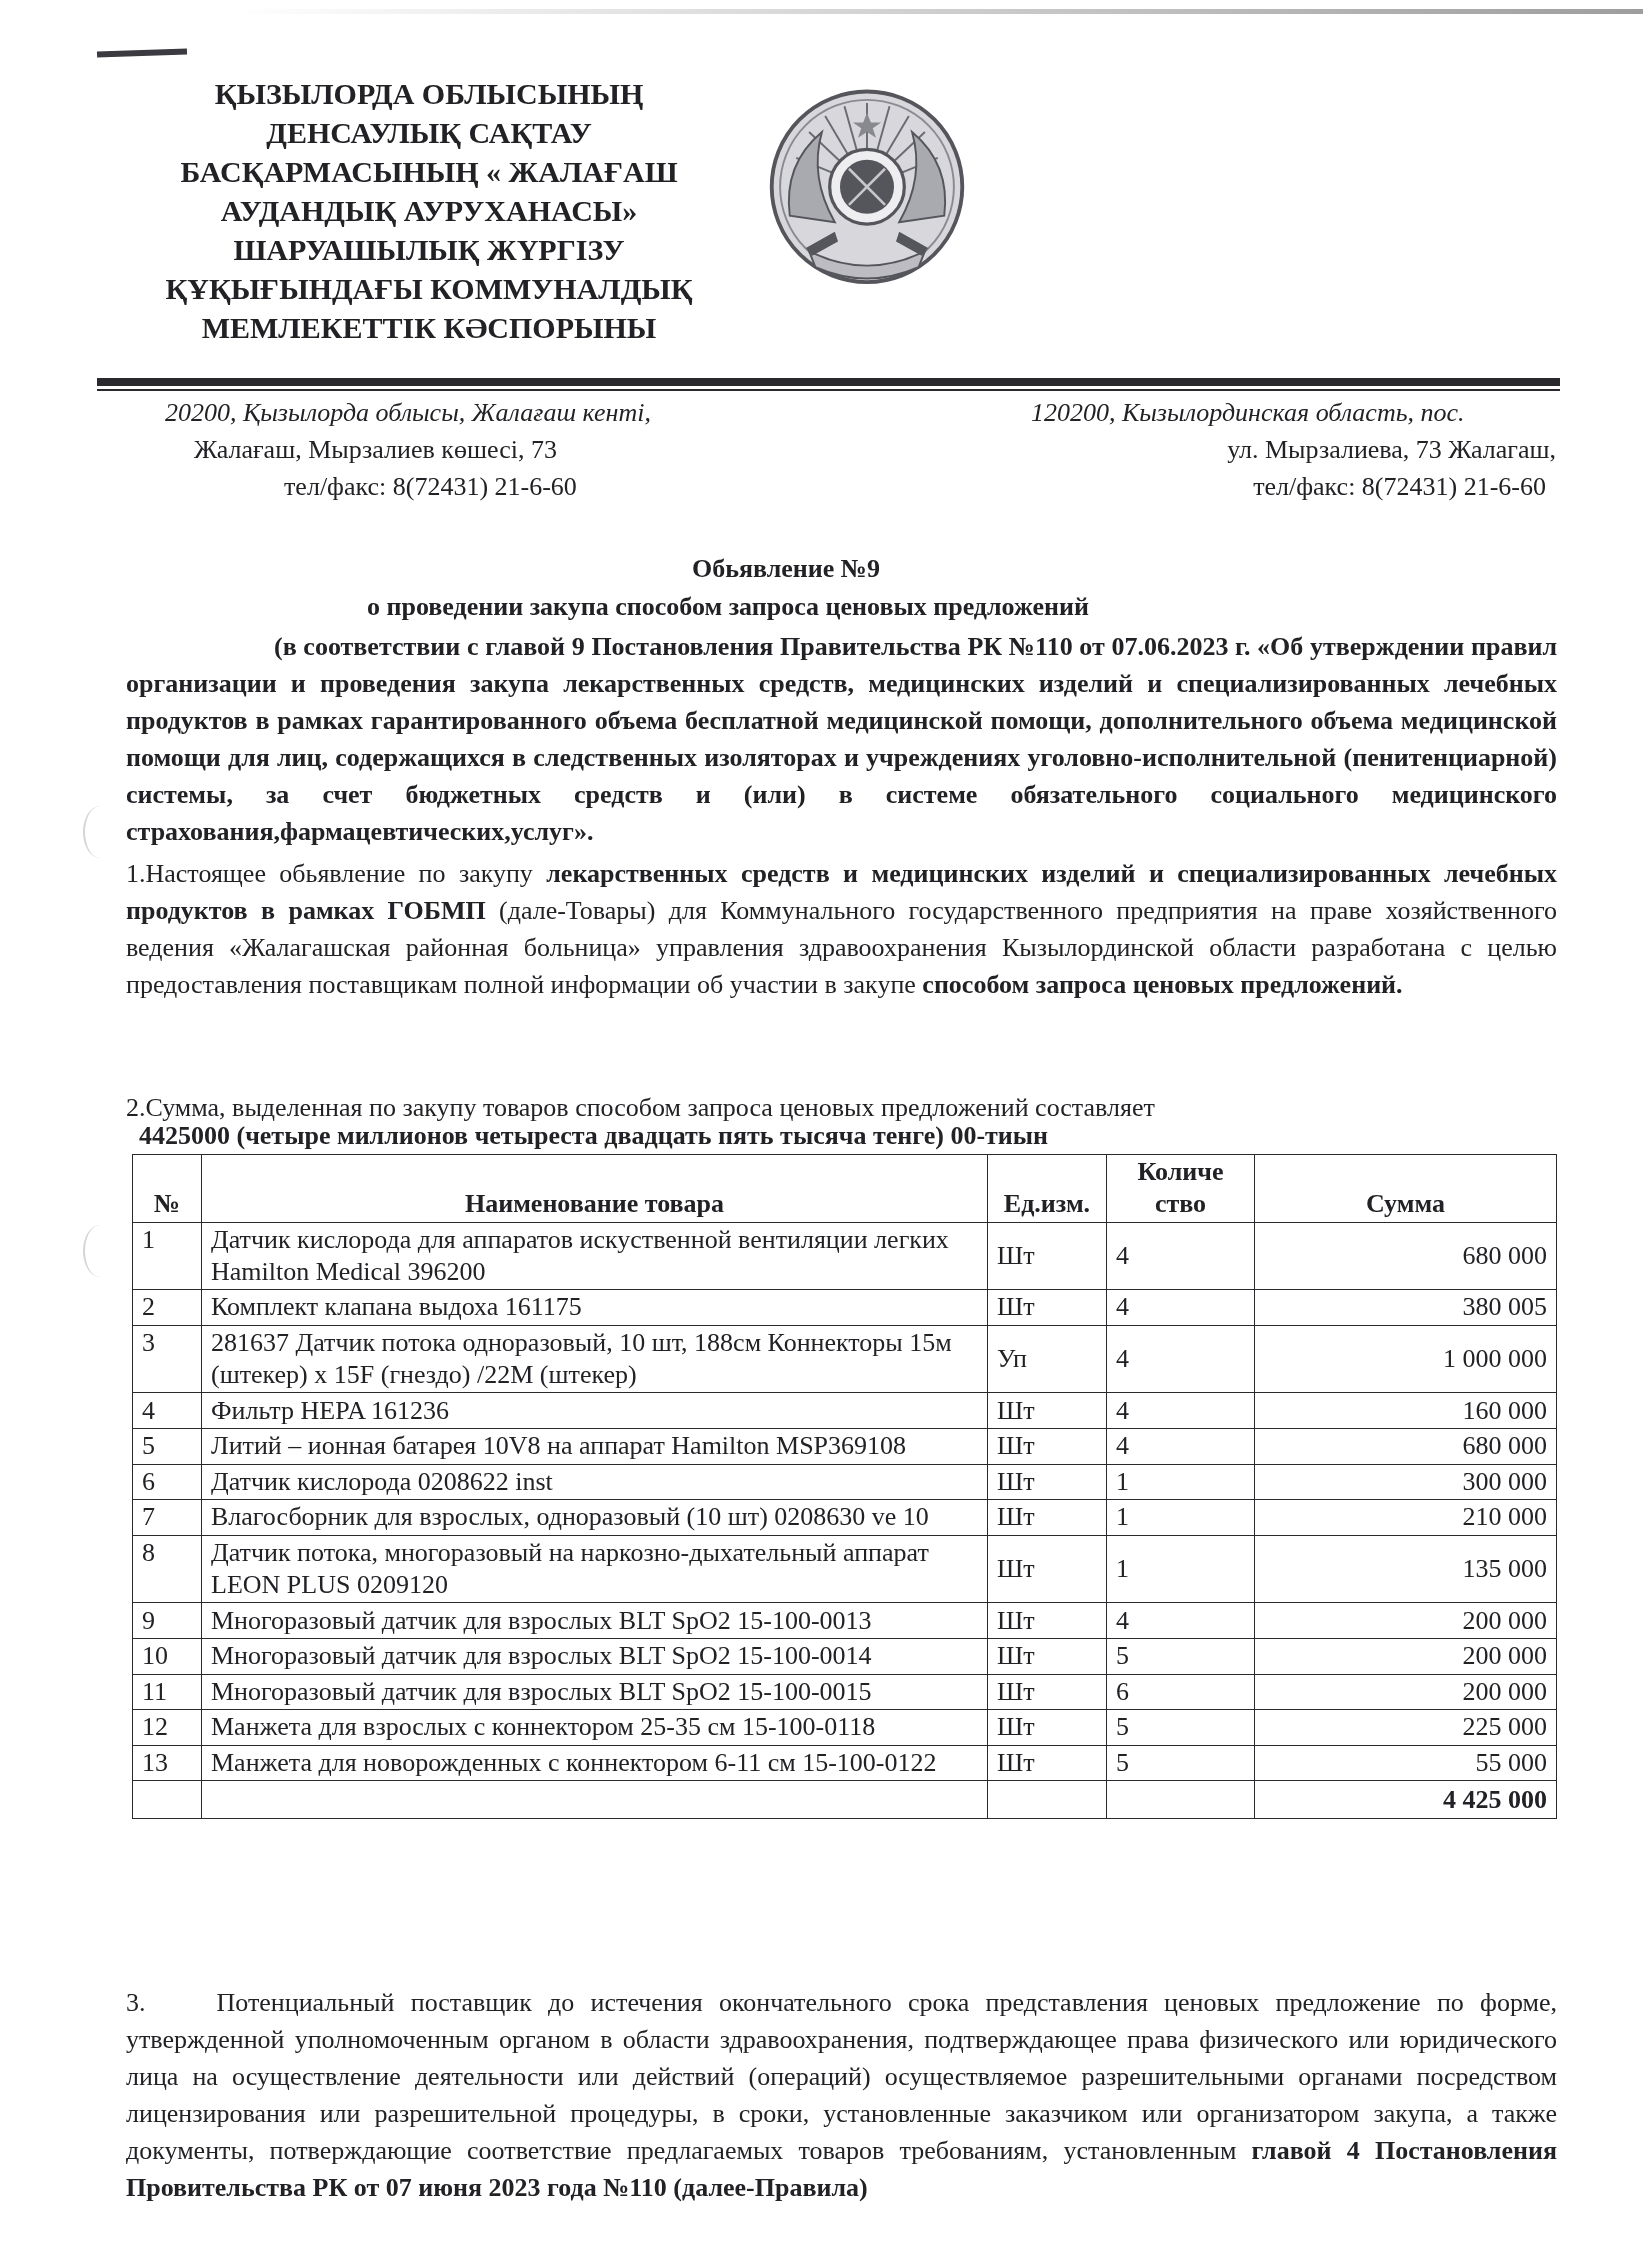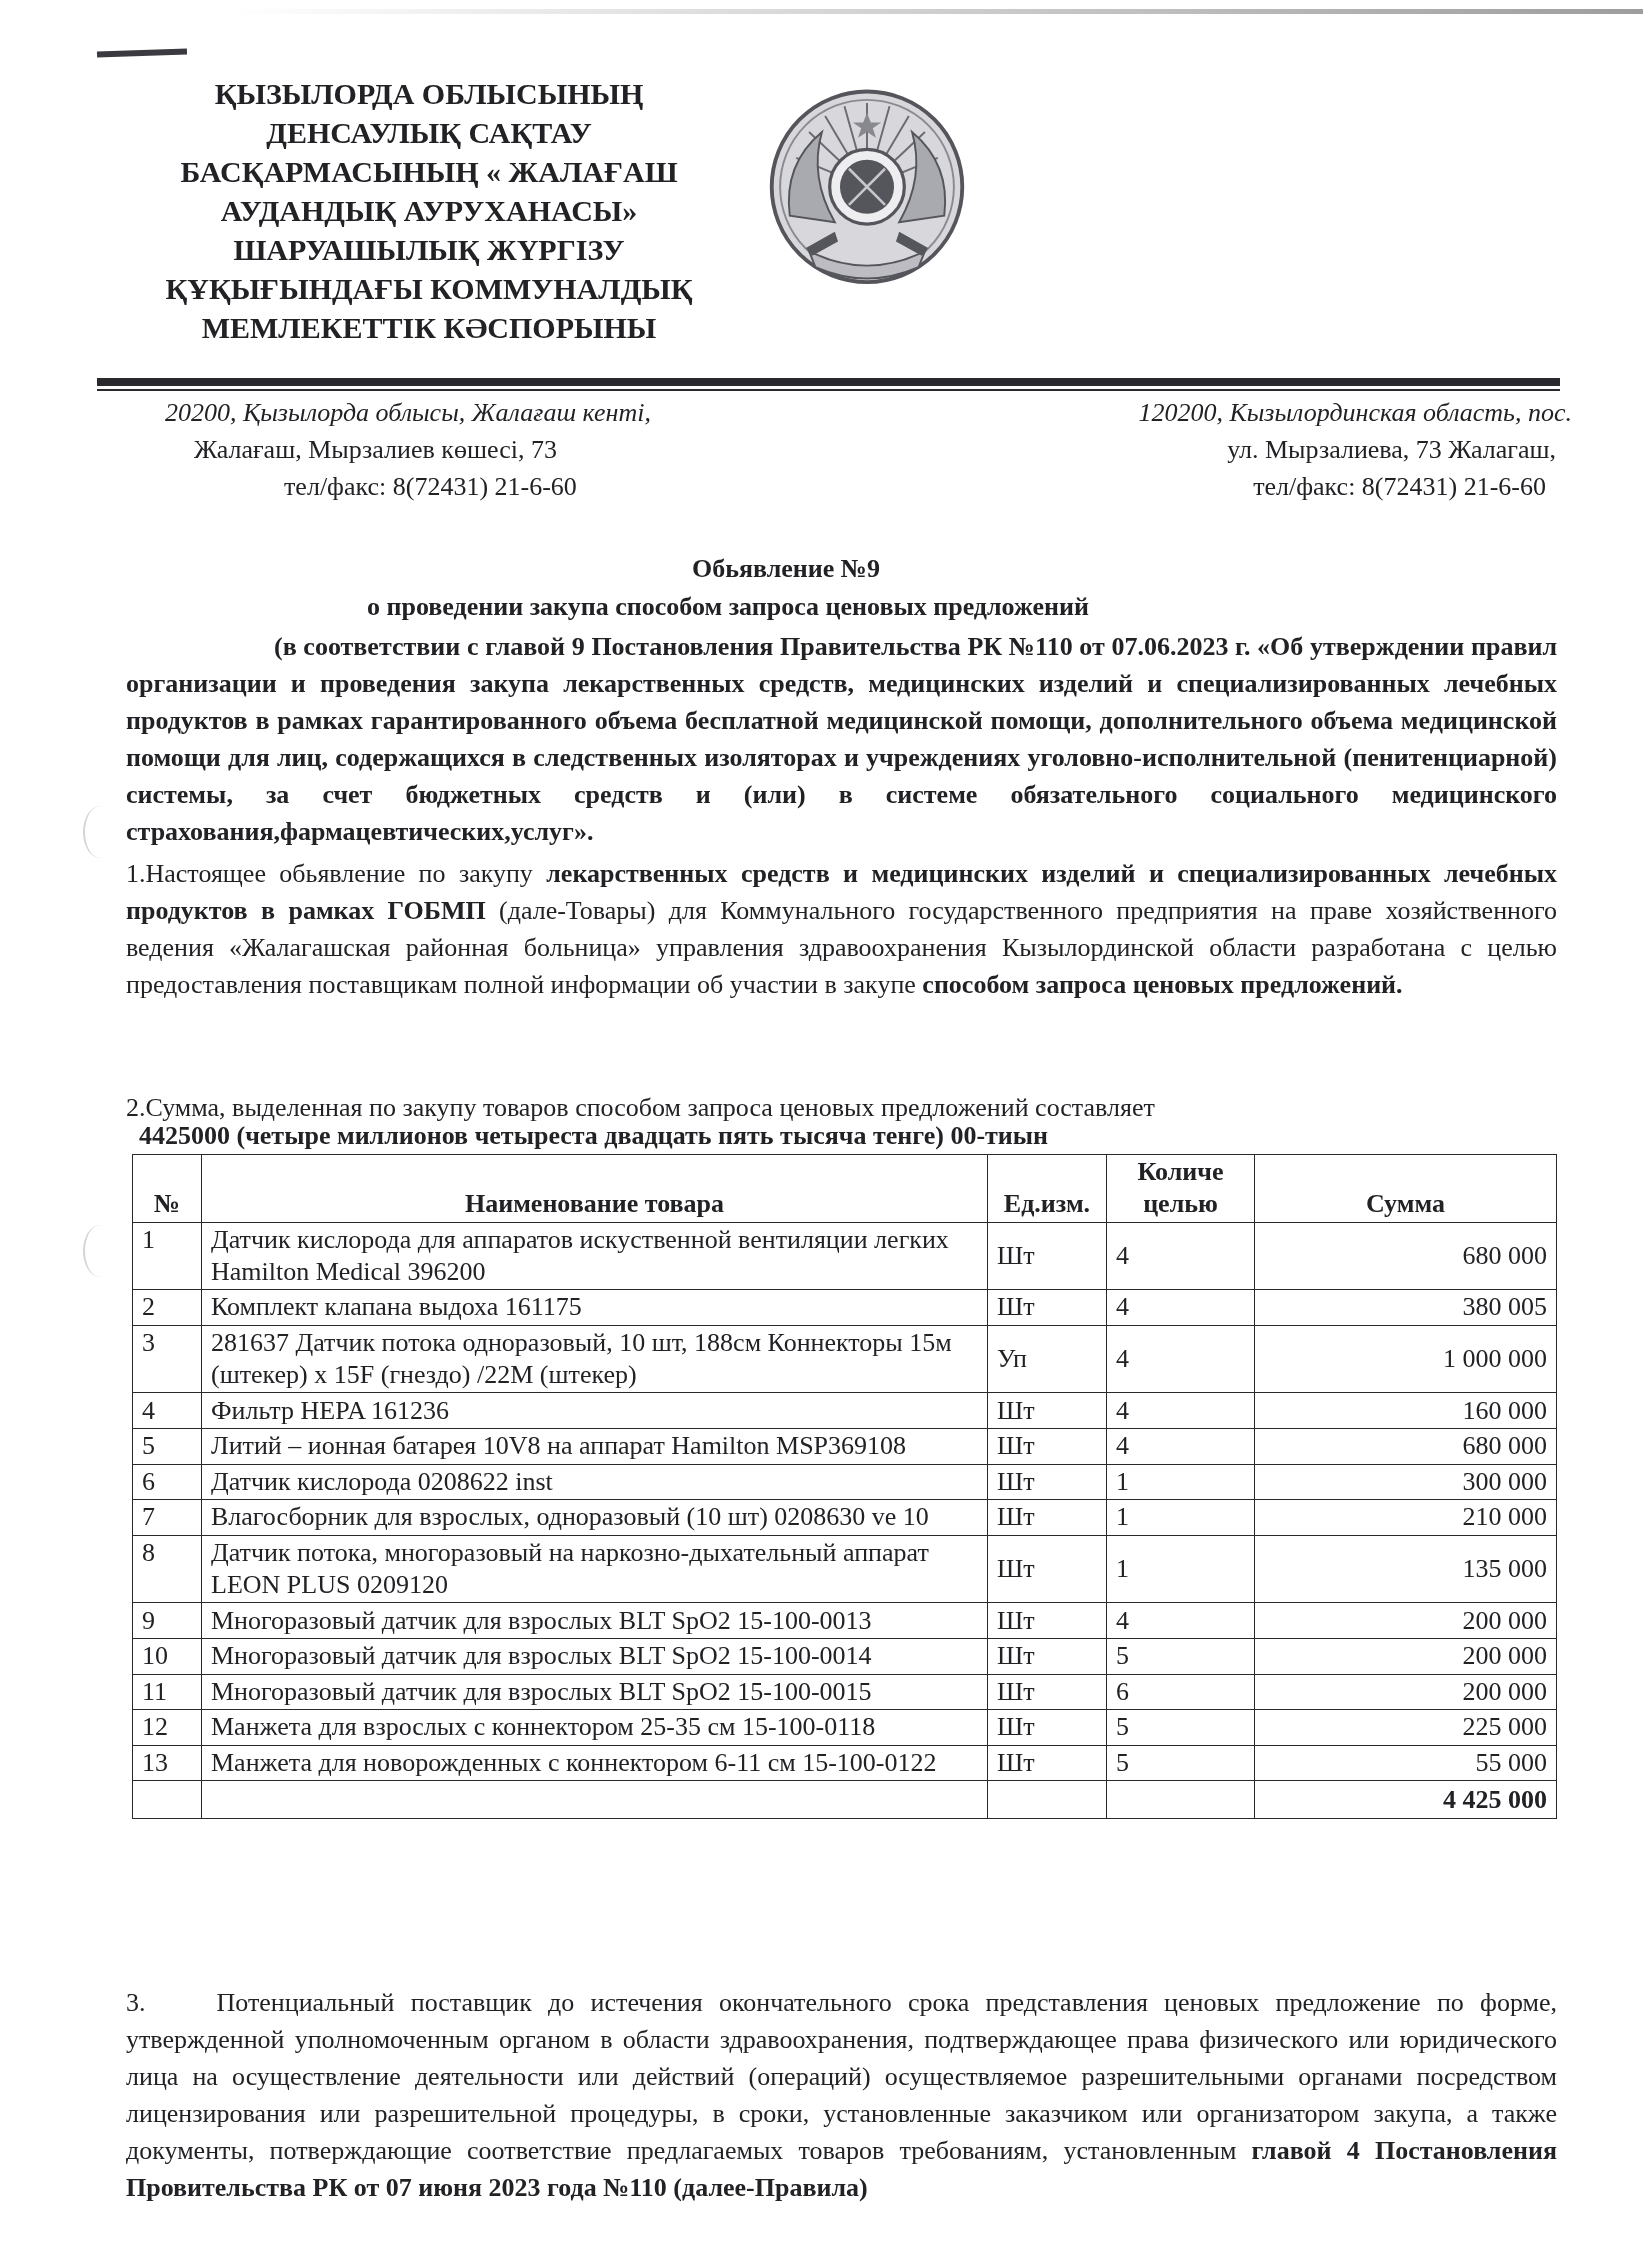--- a/index.html
+++ b/index.html
@@ -100,21 +100,21 @@
 
 <div class="rule-thick"></div>
 <div class="rule-thin"></div>
 
 <div class="addr addr-kz">
   <div class="l italic" style="padding-left:68px">20200, Қызылорда облысы, Жалағаш кенті,</div>
   <div class="l" style="padding-left:97px">Жалағаш,   Мырзалиев көшесі, 73</div>
   <div class="l" style="padding-left:187px">тел/факс: 8(72431) 21-6-60</div>
 </div>
 <div class="addr addr-ru">
-  <div class="l italic" style="text-align:right">120200, Кызылординская область, пос.</div>
+  <div class="l italic" style="text-align:left">120200, Кызылординская область, пос.</div>
   <div class="l" style="text-align:right; padding-right:16px">ул. Мырзалиева, 73 Жалагаш,</div>
   <div class="l" style="text-align:right; padding-right:26px">тел/факс: 8(72431) 21-6-60</div>
 </div>
 
 <div class="title">Обьявление №9</div>
 <div class="subtitle">о проведении закупа  способом запроса ценовых предложений</div>
 
 <div class="body-block legal">
   <span class="indent"></span><span>(в соответствии с главой 9 Постановления Правительства РК №110 от 07.06.2023 г. «Об утверждении правил организации и проведения закупа лекарственных средств, медицинских изделий и специализированных лечебных продуктов в рамках гарантированного объема бесплатной медицинской помощи, дополнительного объема медицинской помощи для лиц, содержащихся в следственных изоляторах и учреждениях уголовно-исполнительной (пенитенциарной) системы, за счет бюджетных средств и (или) в системе обязательного социального медицинского страхования,фармацевтических,услуг».</span>
 </div>
@@ -127,21 +127,21 @@
   <div>2.Сумма, выделенная по закупу товаров способом запроса ценовых предложений составляет</div>
   <div class="amount" style="margin-top:-9px;">4425000  (четыре миллионов четыреста двадцать пять тысяча тенге) 00-тиын</div>
 </div>
 
 <table class="goods">
   <thead>
     <tr>
       <th>№</th>
       <th>Наименование товара</th>
       <th>Ед.изм.</th>
-      <th style="width:97px">Количе целью</th>
+      <th style="width:97px">Количе ство</th>
       <th>Сумма</th>
     </tr>
   </thead>
   <tbody id="goods-body">
       <tr>
         <td class="num">1</td>
         <td class="name">Датчик кислорода для аппаратов искуственной вентиляции легких Hamilton Medical 396200</td>
         <td class="unit">Шт</td>
         <td class="qty">4</td>
         <td class="sum">680 000</td>

